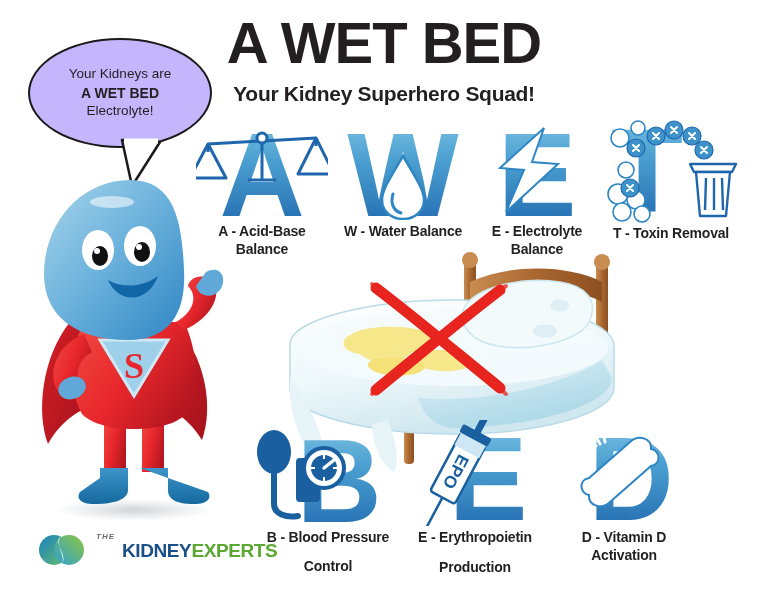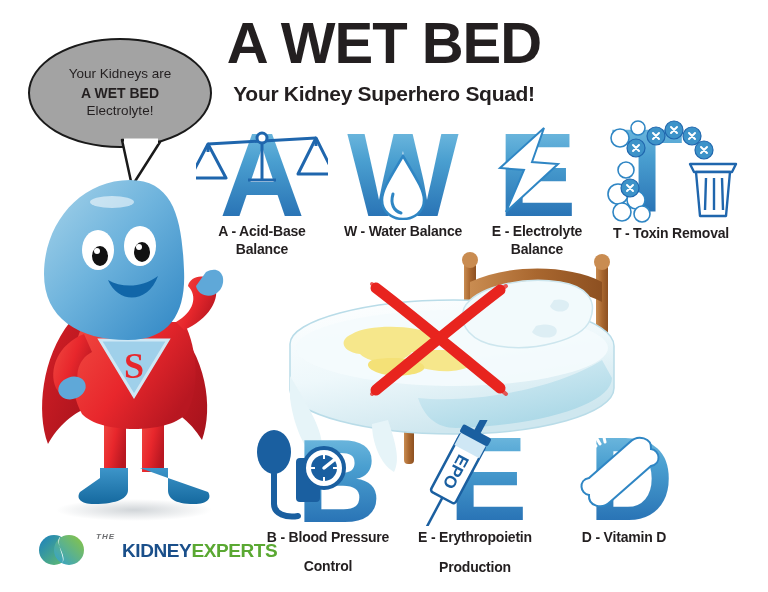--- a/index.html
+++ b/index.html
@@ -20,21 +20,21 @@
   .subtitle{
     position:absolute;left:0;top:82px;width:768px;text-align:center;
     font-size:21px;font-weight:bold;color:#231f20;letter-spacing:-0.3px;
   }
 
   
   .bubble-wrap{position:absolute;left:28px;top:38px;width:186px;height:150px;}
   .bubble{
     position:absolute;left:0;top:0;width:184px;height:110px;
     border:2.5px solid #1a1a1a;border-radius:50%/50%;
-    background:#a3a3a3;box-sizing:border-box;
+    background:#c4b5fd;box-sizing:border-box;
     display:flex;flex-direction:column;align-items:center;justify-content:center;
     text-align:center;color:#231f20;font-size:13.5px;line-height:1.35;
   }
   .bubble .b-strong{font-weight:bold;font-size:14px;}
   .bubble-tail{position:absolute;left:88px;top:100px;}
 
   
   .mascot{position:absolute;left:22px;top:172px;width:215px;height:350px;}
 
   
@@ -354,20 +354,21 @@
           <line x1="44" y1="10" x2="52" y2="24"></line>
           <line x1="54" y1="8" x2="57" y2="22"></line>
         </g>
         <g fill="#ffffff" stroke="#2f86c4" stroke-width="2">
           <path d="M82,22 C90,14 104,18 103,29 C112,30 114,44 103,46 L62,82 C54,90 40,86 41,75
                    C32,74 30,60 41,58 Z"></path>
         </g>
       </svg>
     </div>
     <div class="cap">D - Vitamin D</div>
+    <div class="cap" style="margin-top:0;">Activation</div>
   </div>
 
   <div class="logo">
     <svg width="48" height="44" viewBox="0 0 48 44">
       <defs>
         <linearGradient id="lg1" x1="0" y1="0" x2="1" y2="1">
           <stop offset="0%" stop-color="#1a7fc1"></stop>
           <stop offset="100%" stop-color="#66c06a"></stop>
         </linearGradient>
         <linearGradient id="lg2" x1="0" y1="1" x2="1" y2="0">

